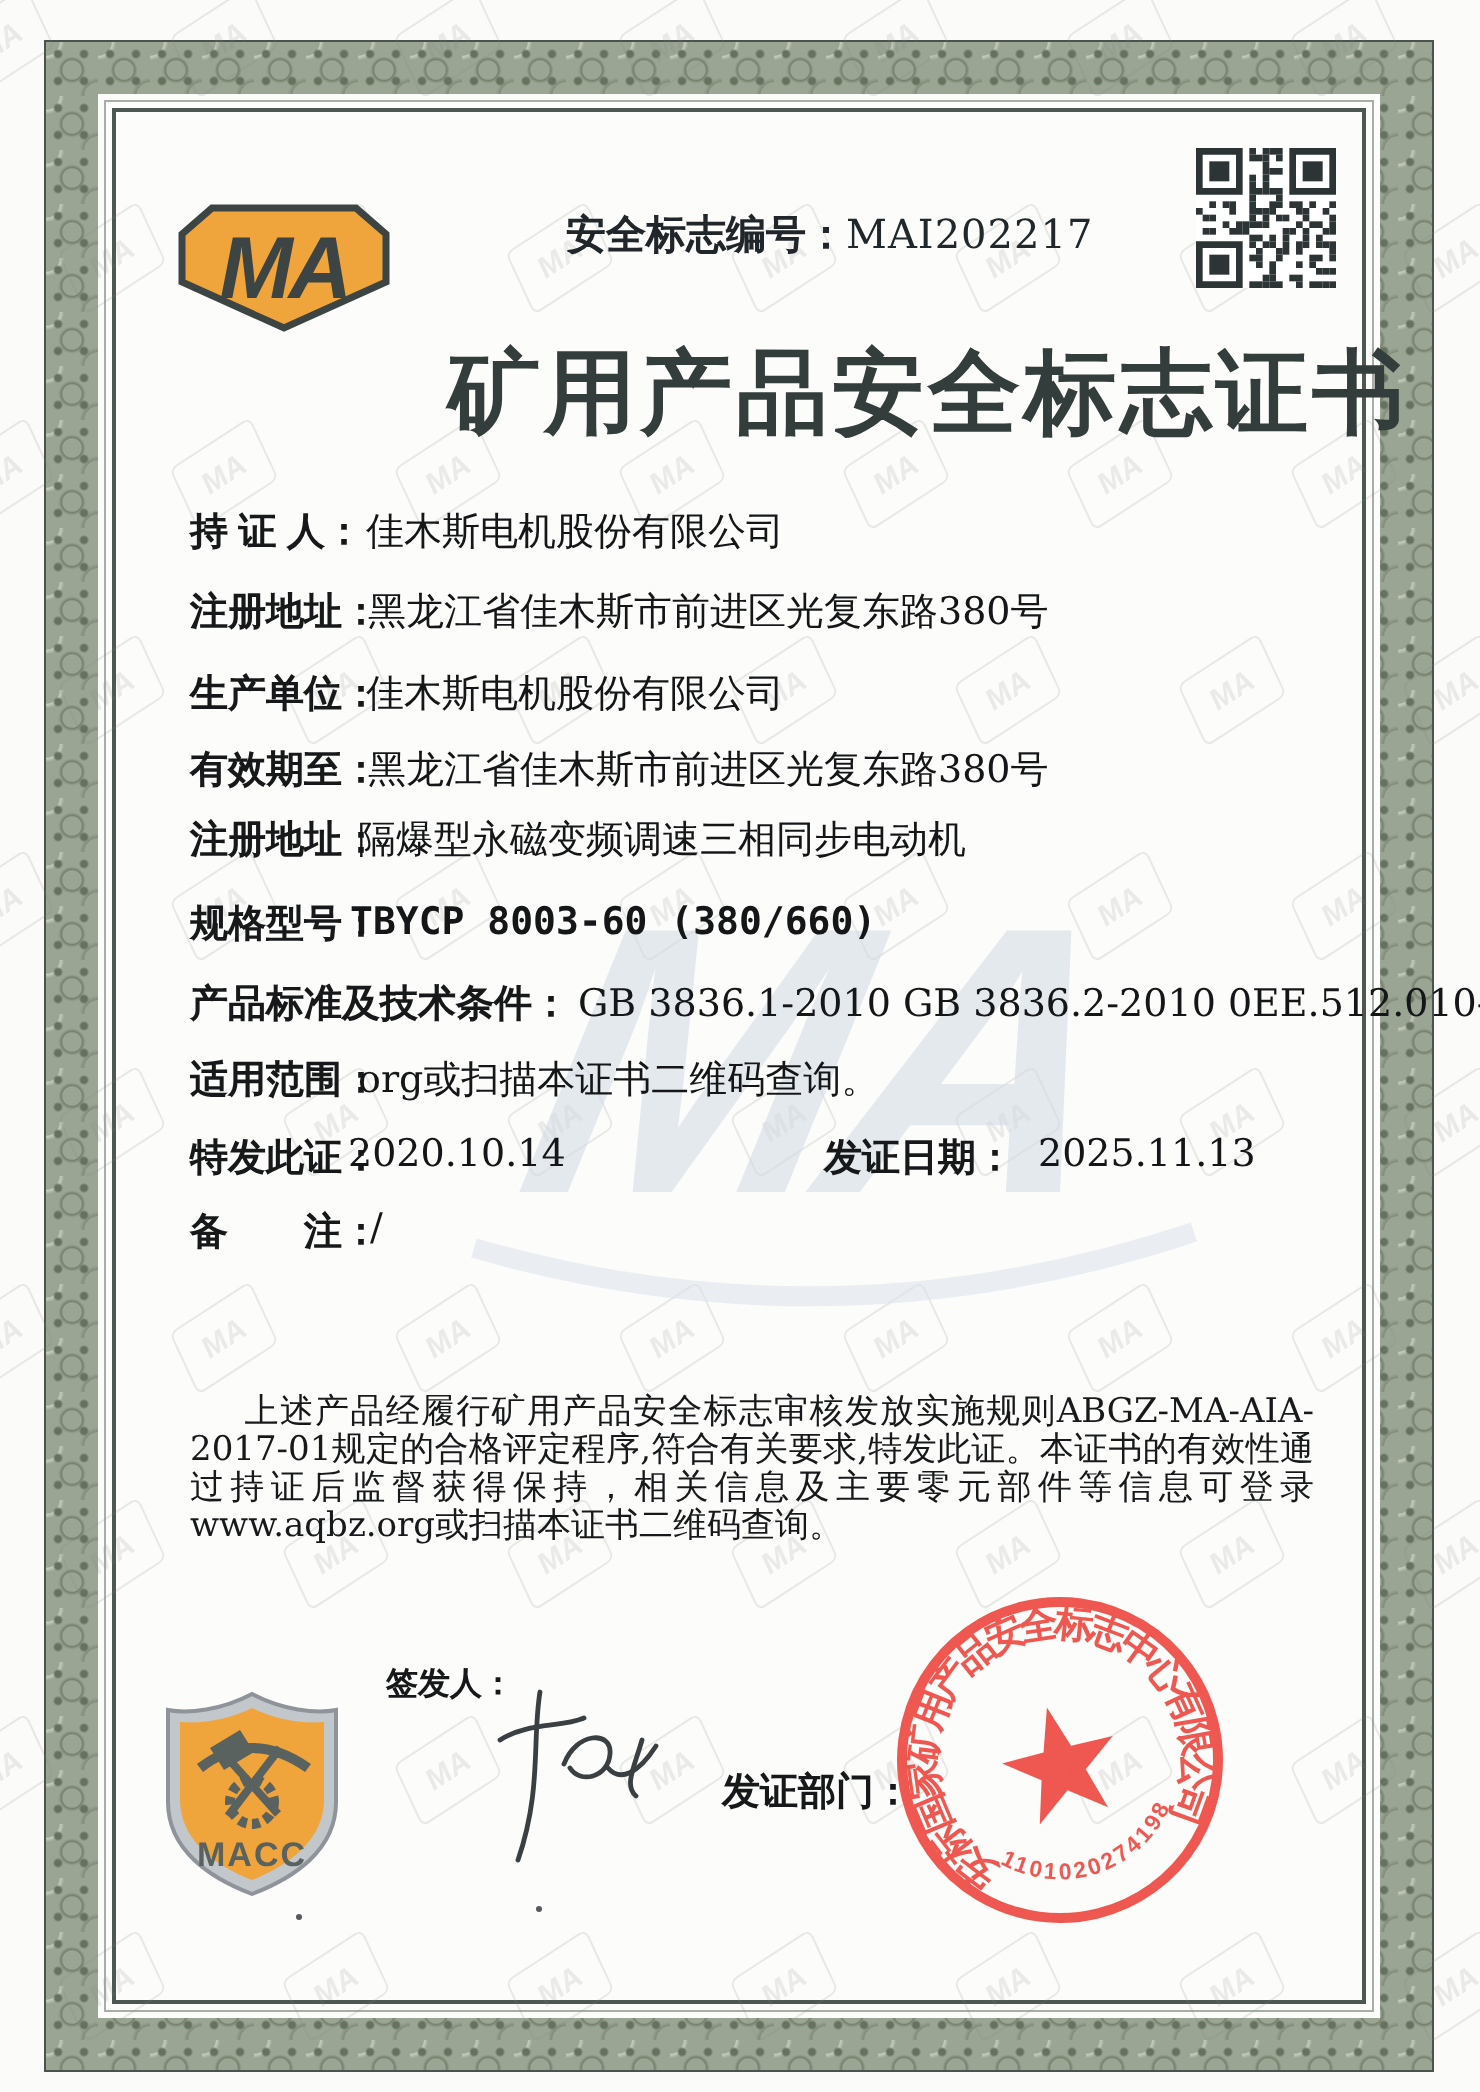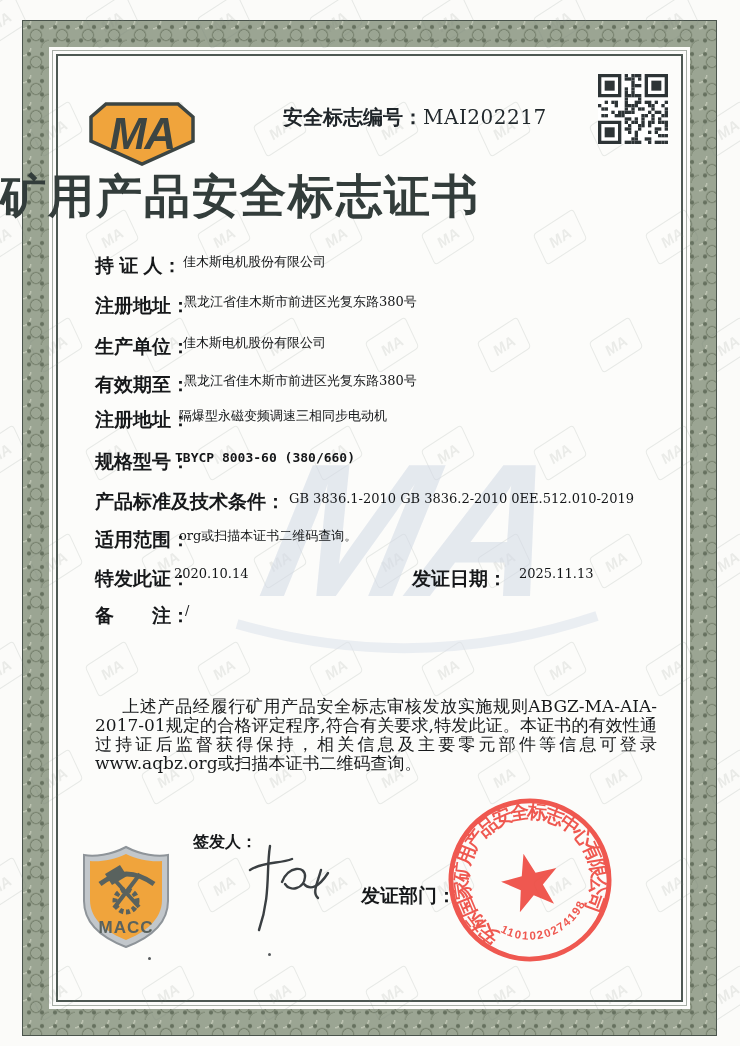--- a/index.html
+++ b/index.html
@@ -24,26 +24,26 @@
         color:rgba(125,135,128,.14);font:600 15px "Liberation Sans",sans-serif;
         display:flex;align-items:center;justify-content:center;}
   .big-wm{position:absolute;left:222px;top:428px;z-index:4;opacity:.55;pointer-events:none;}
   
   .content{position:absolute;inset:0;z-index:5;}
   .ma-logo{position:absolute;left:89px;top:102px;}
   .cert-no{position:absolute;left:283px;top:104px;font-size:20px;white-space:pre;}
   .cert-no .lbl{font-family:Liberation Sans, sans-serif;font-weight:bold;color:#20262a;}
   .cert-no .val{font-family:"DejaVu Serif",serif;color:#21282c;letter-spacing:.5px;}
   .qr{position:absolute;left:598px;top:74px;}
-  .title{position:absolute;left:0;top:166px;width:656px;text-align:left;
-         font-size:46px;font-weight:bold;letter-spacing:2px;color:#333d3b;white-space:pre;}
+  .title{position:absolute;left:0;top:166px;width:656px;text-align:right;
+         font-size:46px;font-weight:bold;letter-spacing:2px;color:#333d3b;white-space:pre;padding-left:48px;}
   .row{position:absolute;left:0;width:740px;}
   .row .lbl{position:absolute;left:95px;font-family:"Liberation Sans",sans-serif;
             font-weight:bold;font-size:19px;color:#16181a;white-space:pre;}
-  .row .val{position:absolute;font-size:13px;color:#141618;white-space:pre;}
+  .row .val{position:absolute;font-size:19px;color:#141618;white-space:pre;}
   .val-mono{font-family:"DejaVu Sans Mono","Liberation Mono",monospace;font-weight:bold;font-size:18px;}
   .val-latin{font-family:"DejaVu Serif",serif;font-size:16.5px;}
   .statement{position:absolute;left:95px;top:697px;width:562px;font-size:17px;line-height:19px;
              text-align:justify;text-indent:1.6em;color:#17191b;}
   .shield{position:absolute;left:78px;top:844px;}
   .signer-label{position:absolute;left:193px;top:832px;font-family:"Liberation Sans",sans-serif;
                 font-weight:bold;font-size:16px;color:#16181a;white-space:pre;}
   .dept-label{position:absolute;left:361px;top:883px;font-family:"Liberation Sans",sans-serif;
               font-weight:bold;font-size:19px;color:#16181a;white-space:pre;}
   .signature{position:absolute;left:238px;top:840px;}

